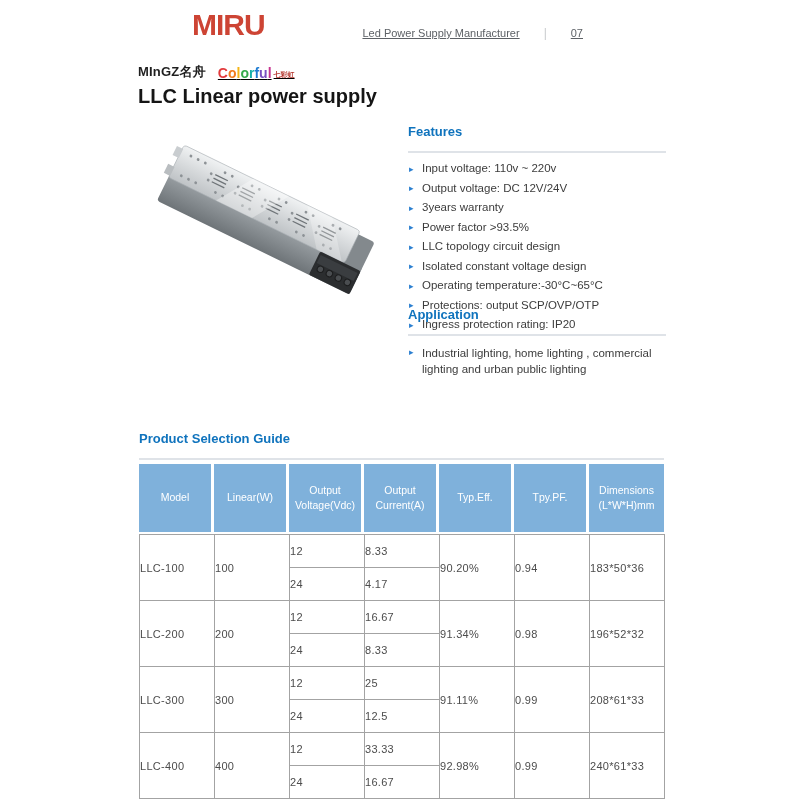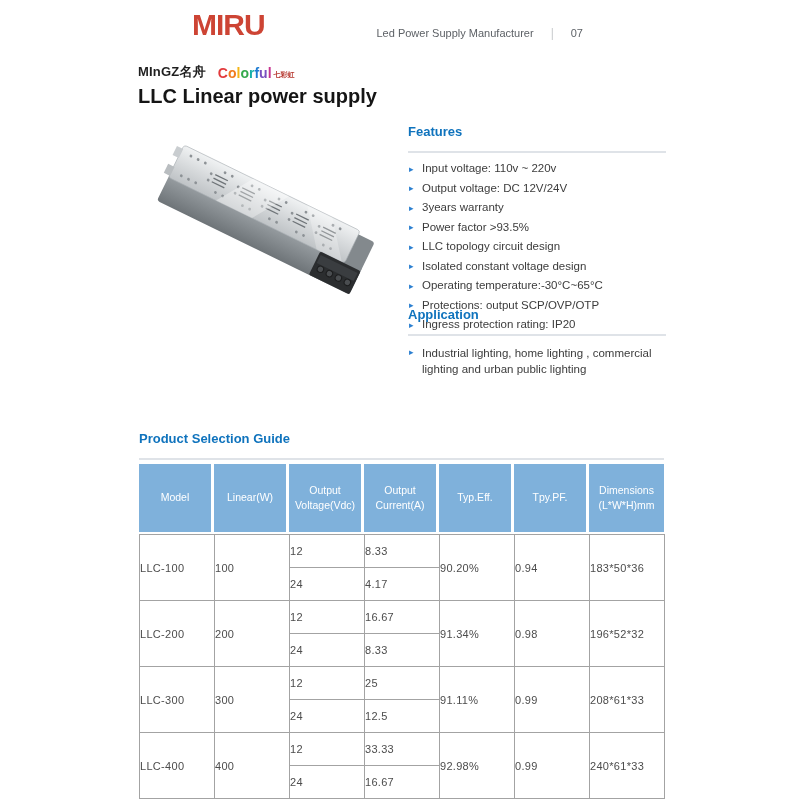--- a/index.html
+++ b/index.html
@@ -7,28 +7,28 @@
     position:relative; width:720px; height:800px; background:#fff;
     font-family:"Liberation Sans", sans-serif; overflow:hidden;
   }
   
   .logo {
     position:absolute; left:192px; top:8px;
     font-size:30px; font-weight:800; letter-spacing:-1px; color:#cd4434;
   }
   .tagline-row {
     position:absolute; right:137px; top:26px;
-    display:flex; align-items:center; gap:17px;
-    font-size:11px; color:#5d6166;
+    display:flex; align-items:center; gap:24px;
+    font-size:11px; color:#5d6166;text-decoration:underline;
   }
   .tagline-sep { color:#c9cbce; font-size:12px; }
   
   .brands { position:absolute; left:138px; top:63px; display:flex; align-items:flex-end; gap:12px; }
   .brand-mingz { font-size:13px; font-weight:bold; color:#1f1f1f; letter-spacing:0.2px; }
-  .brand-colorful { font-size:14px; font-weight:800; display:flex; align-items:flex-end; }
+  .brand-colorful { font-size:14px; font-weight:800; display:flex; align-items:flex-end;text-decoration:underline; }
   .brand-colorful .suffix { font-size:7px; color:#b5342c; font-weight:bold; margin-left:2px; margin-bottom:1px; }
   
   .page-title { position:absolute; left:138px; top:85px; font-size:20px; font-weight:bold; color:#151515; }
   
   .product-fig { position:absolute; left:146px; top:133px; width:244px; height:172px; }
   
   .section { position:absolute; width:258px; }
   .sec-features { left:408px; top:124px; }
   .sec-application { left:408px; top:307px; }
   .sec-head {

